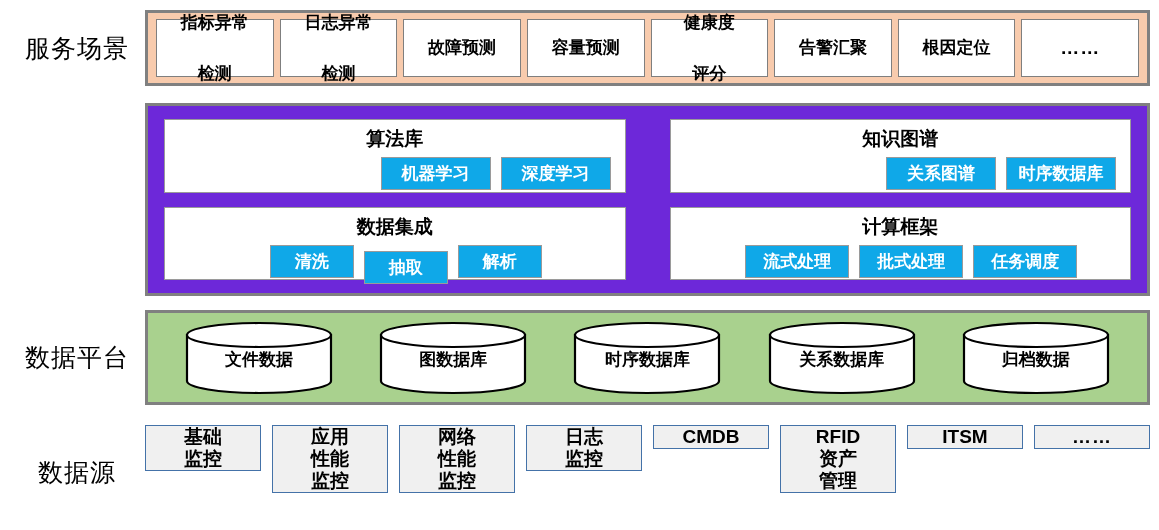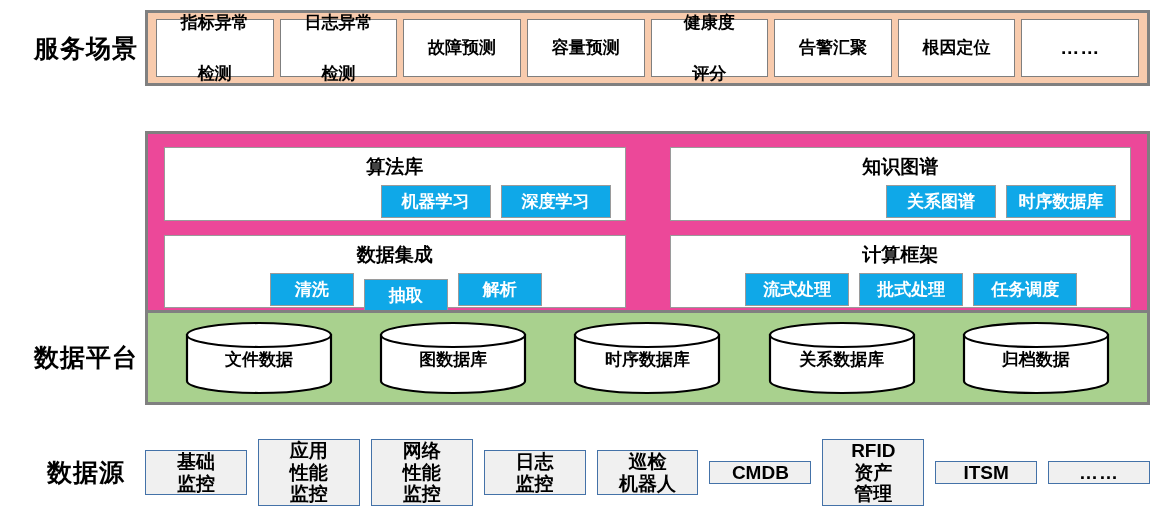--- a/index.html
+++ b/index.html
@@ -15,42 +15,42 @@
   }
   #diagram {
     position: relative;
     width: 1159px;
     height: 530px;
   }
 
   
   .row-label {
     position: absolute;
-    left: 16px;
+    left: 7px;
     width: 140px;
     display: flex;
     align-items: center;
     justify-content: center;
     font-size: 25px;
-    font-weight: bold;
+    font-weight: normal;
     color: #000000;
     letter-spacing: 1px;
     white-space: nowrap;
   }
 
   
   .band {
     position: absolute;
     left: 145px;
     width: 1005px;
     box-sizing: border-box;
     border: 3px solid #808080;
   }
   .band-scene    { background: #F8CBAD; }
-  .band-platform { background: #ec4899; margin-top: 28px; }
+  .band-platform { background: #6d28d9; }
   .band-data     { background: #A9D18E; }
 
   
   .scene-inner {
     position: absolute;
     inset: 0;
     display: flex;
     align-items: center;
     padding: 0 8px;
     gap: 6px;
@@ -159,21 +159,21 @@
     color: #000000;
     pointer-events: none;
   }
 
   
   .src-row {
     position: absolute;
     left: 145px;
     width: 1005px;
     display: flex;
-    align-items: center;
+    align-items: flex-start;
     justify-content: space-between;
     box-sizing: border-box;
   }
   .src-box {
     background: #F0F0F0;
     border: 1px solid #4472A8;
     flex: 1 1 0;
     margin-right: 11px;
     display: flex;
     flex-direction: column;
@@ -333,24 +333,20 @@
     <div class="src-box">
       <span>网络</span>
       <span>性能</span>
       <span>监控</span>
     </div>
     <div class="src-box">
       <span>日志</span>
       <span>监控</span>
     </div>
     <div class="src-box">
-      <span>巡检</span>
-      <span>机器人</span>
-    </div>
-    <div class="src-box">
       <span>CMDB</span>
     </div>
     <div class="src-box">
       <span>RFID</span>
       <span>资产</span>
       <span>管理</span>
     </div>
     <div class="src-box">
       <span>ITSM</span>
     </div>

